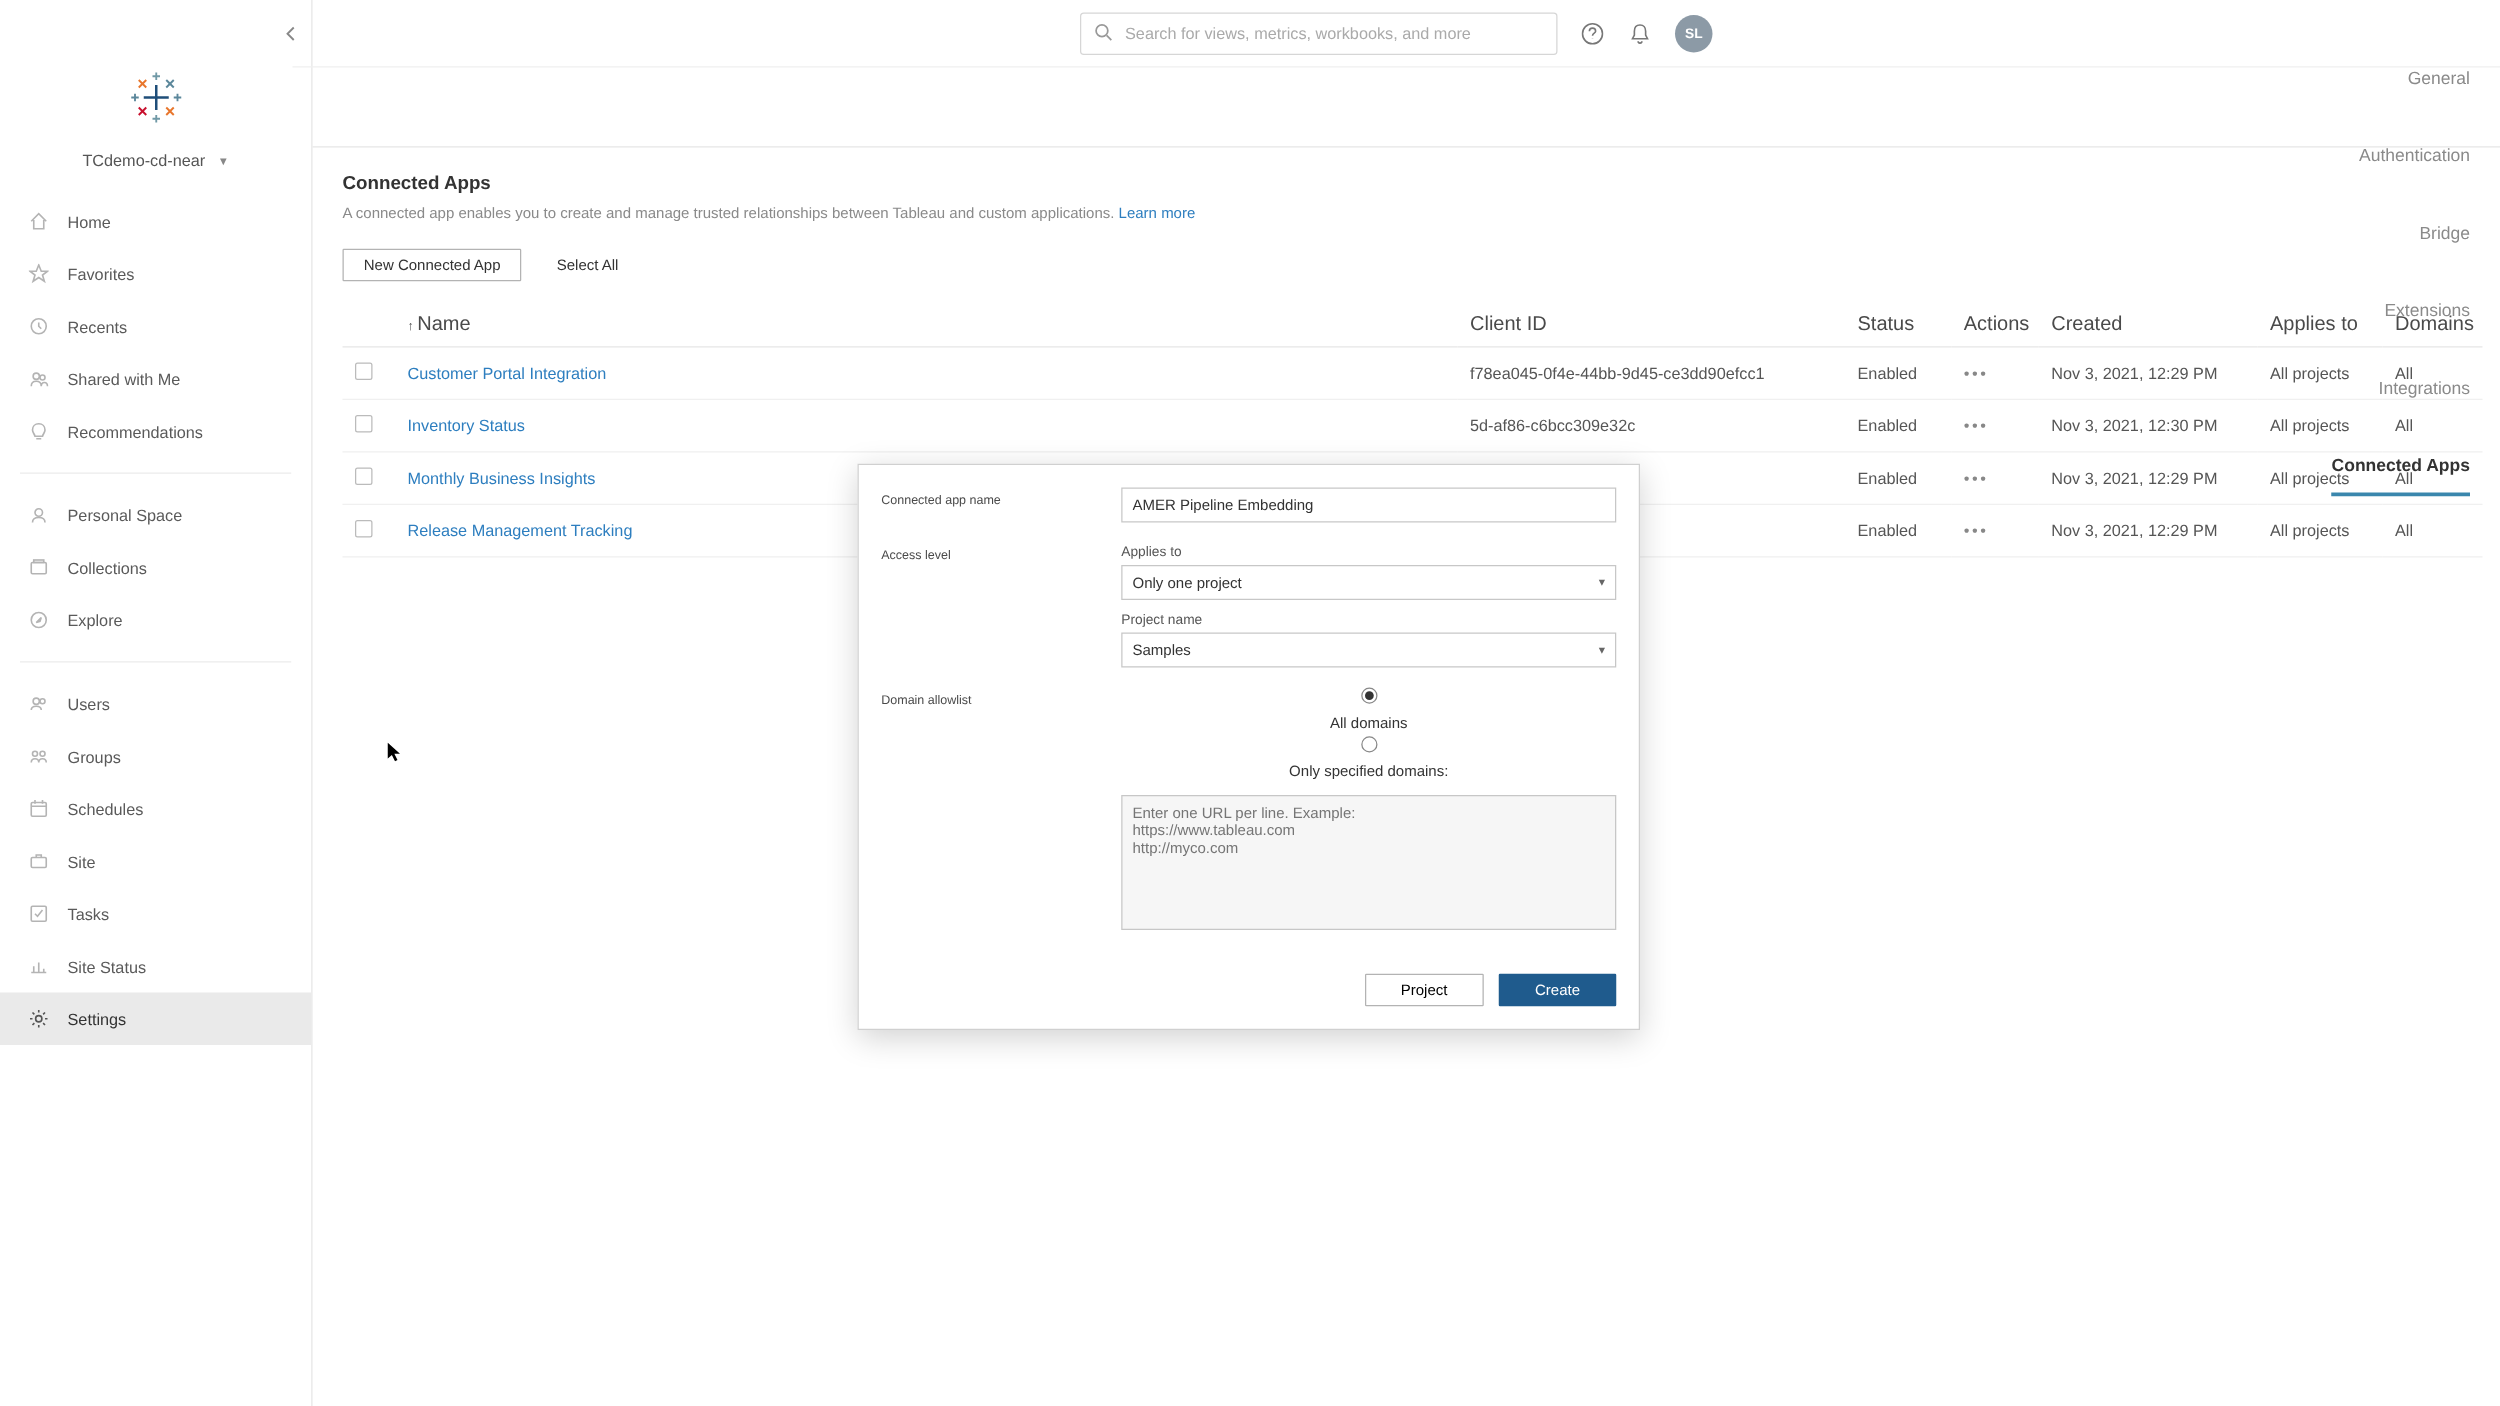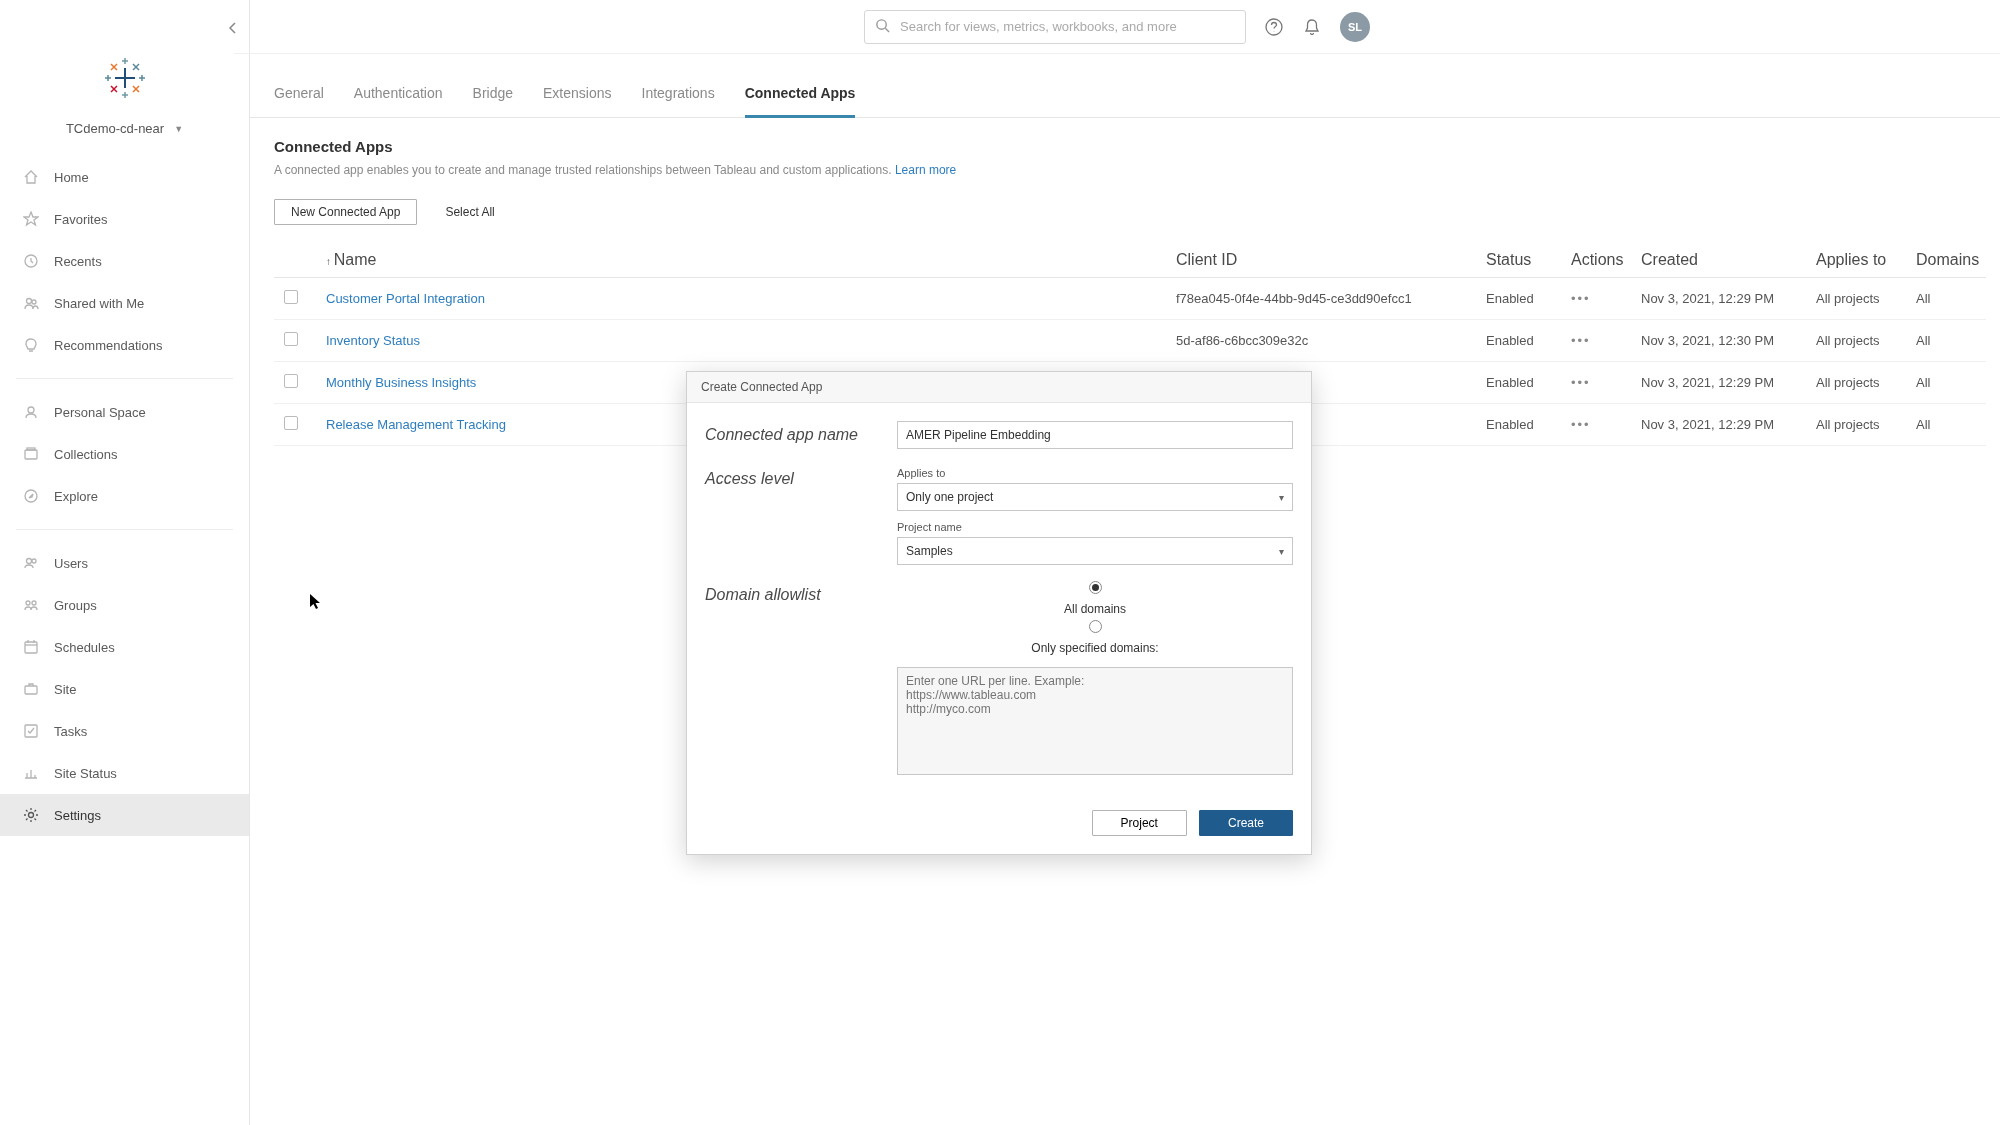--- a/index.html
+++ b/index.html
@@ -144,20 +144,21 @@
     padding: 0;
   }
   .tabs {
     display: flex;
     gap: 30px;
     padding: 0 24px;
     border-bottom: 1px solid #e6e6e6;
     height: 64px;
     align-items: flex-end;
     padding-bottom: 0;
+    flex-direction: column;
   }
   .tab {
     padding: 0 0 16px 0;
     color: #8a8a8a;
     font-size: 14px;
     cursor: pointer;
     position: relative;
   }
   .tab.active {
     color: #333;
@@ -274,23 +275,22 @@
     padding: 18px 18px 8px;
   }
   .form-row {
     display: flex;
     align-items: flex-start;
     margin-bottom: 16px;
   }
   .form-label {
     width: 192px;
     color: #4a4a4a;
-    font-size: 16px;
+    font-size: 10px;
     padding-top: 5px;
-    font-style: italic;
   }
   .form-field {
     flex: 1;
   }
   .text-input {
     width: 100%;
     height: 28px;
     border: 1px solid #c7c7c7;
     padding: 0 8px;
     font-size: 12px;
@@ -689,21 +689,20 @@
           <td>Nov 3, 2021, 12:29 PM</td>
           <td>All projects</td>
           <td>All</td>
         </tr>
       </tbody>
     </table>
   </div>
 </div>
 
 <div class="dialog">
-  <div class="dialog-header">Create Connected App</div>
   <div class="dialog-body">
     <div class="form-row">
       <div class="form-label">Connected app name</div>
       <div class="form-field">
         <input class="text-input" value="AMER Pipeline Embedding" style="">
       </div>
     </div>
 
     <div class="form-row">
       <div class="form-label">Access level</div>

